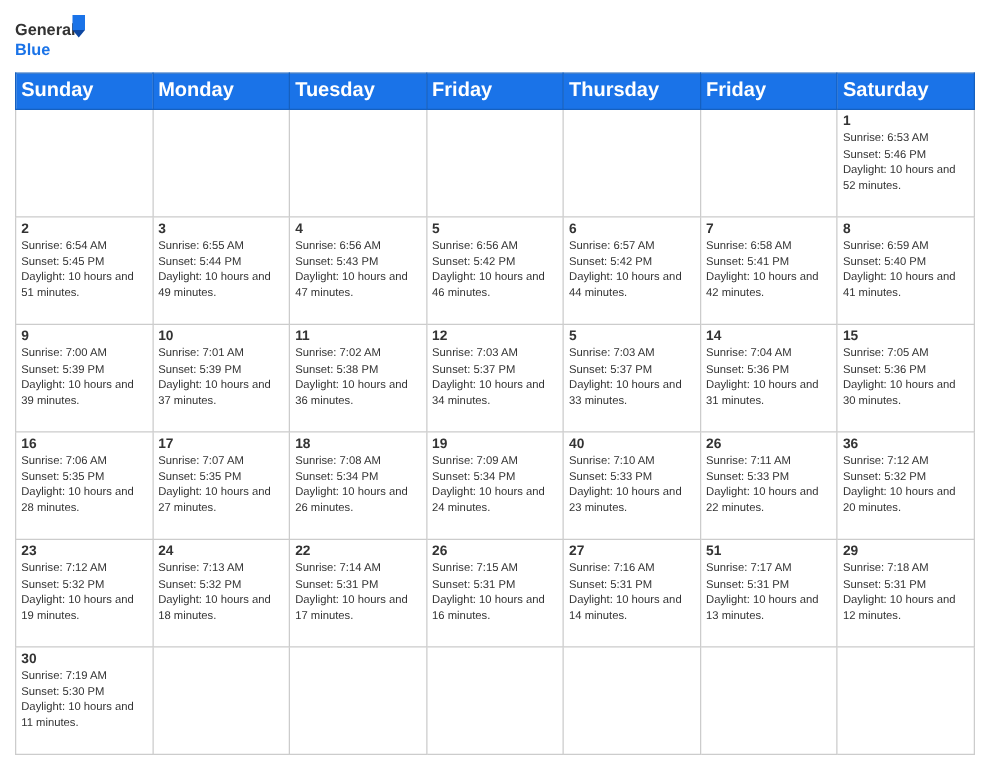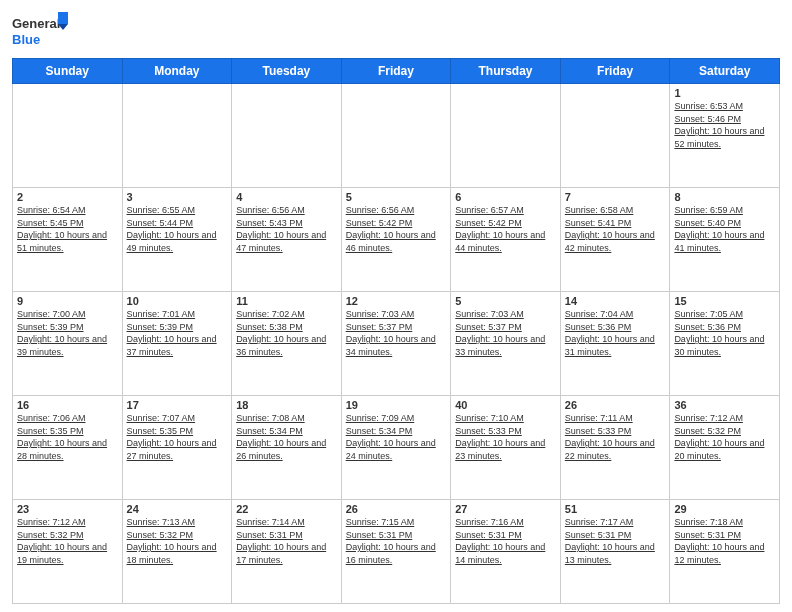--- a/index.html
+++ b/index.html
@@ -44,24 +44,24 @@
     .calendar {
       flex: 1;
       border: 1px solid #ccc;
       border-collapse: collapse;
       width: 100%;
       table-layout: fixed;
     }
     .calendar thead tr th {
       background: #1a73e8;
       color: #fff;
-      font-size: 12px;
+      font-size: 16px;
       font-weight: bold;
       padding: 5px 4px;
-      text-align: center;
+      text-align: left;
       border: 1px solid #1560c0;
     }
     .calendar tbody tr td {
       border: 1px solid #ccc;
       vertical-align: top;
       padding: 3px 4px;
       font-size: 9.5px;
       color: #333;
       height: 74px;
       background: #fff;
@@ -76,21 +76,20 @@
       display: block;
       margin-bottom: 1px;
     }
     .cell-empty {
       background: #f5f5f5;
     }
     .cell-info {
       font-size: 9px;
       color: #333;
       line-height: 1.4;
-      text-decoration: underline;
     }
   </style>
 </head>
 <body>
 
 <div class="page">
   <div class="header">
     <div class="logo">
     <svg width="60" height="42" viewBox="0 0 60 42">
       <text x="0" y="18" font-size="13" font-weight="bold" fill="#333" font-family="Arial">General</text>
@@ -243,15 +242,27 @@
           </td>
           <td>
             <span class="day-num">51</span>
             <div class="cell-info">Sunrise: 7:17 AM<br>Sunset: 5:31 PM<br>Daylight: 10 hours and 13 minutes.</div>
           </td>
           <td>
             <span class="day-num">29</span>
             <div class="cell-info">Sunrise: 7:18 AM<br>Sunset: 5:31 PM<br>Daylight: 10 hours and 12 minutes.</div>
           </td>
         </tr>
+        <tr>
+          <td>
+            <span class="day-num">30</span>
+            <div class="cell-info">Sunrise: 7:19 AM<br>Sunset: 5:30 PM<br>Daylight: 10 hours and 11 minutes.</div>
+          </td>
+          <td class="cell-empty"></td>
+          <td class="cell-empty"></td>
+          <td class="cell-empty"></td>
+          <td class="cell-empty"></td>
+          <td class="cell-empty"></td>
+          <td class="cell-empty"></td>
+        </tr>
       </tbody>
   </table>
 </div>
 
 </body></html>

